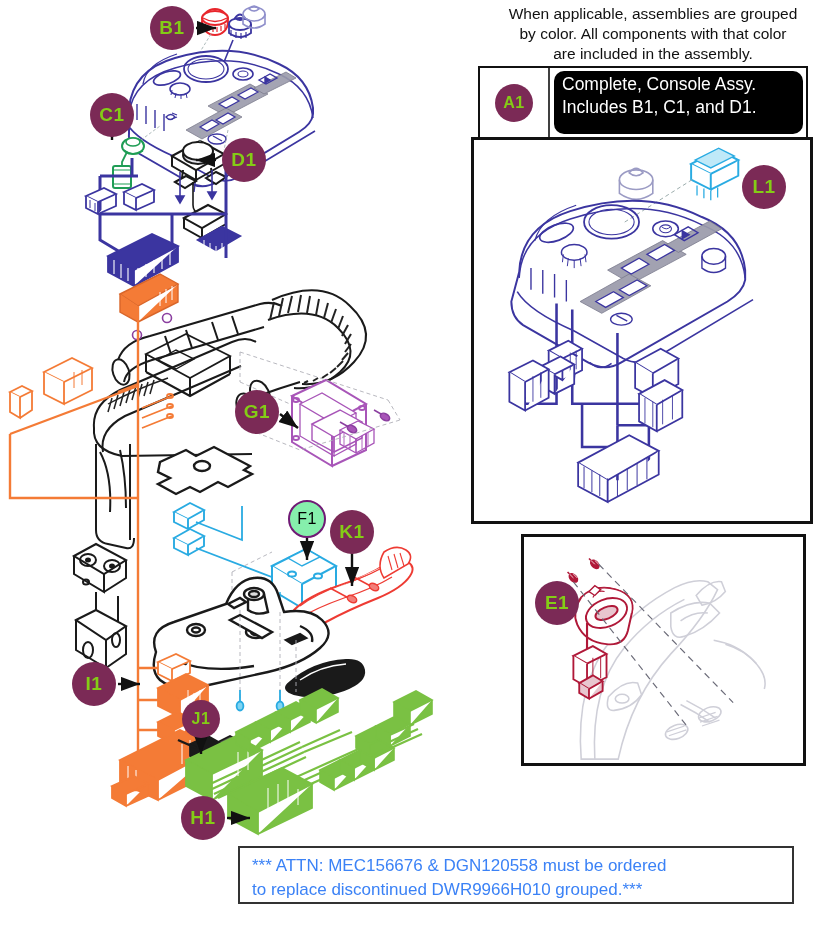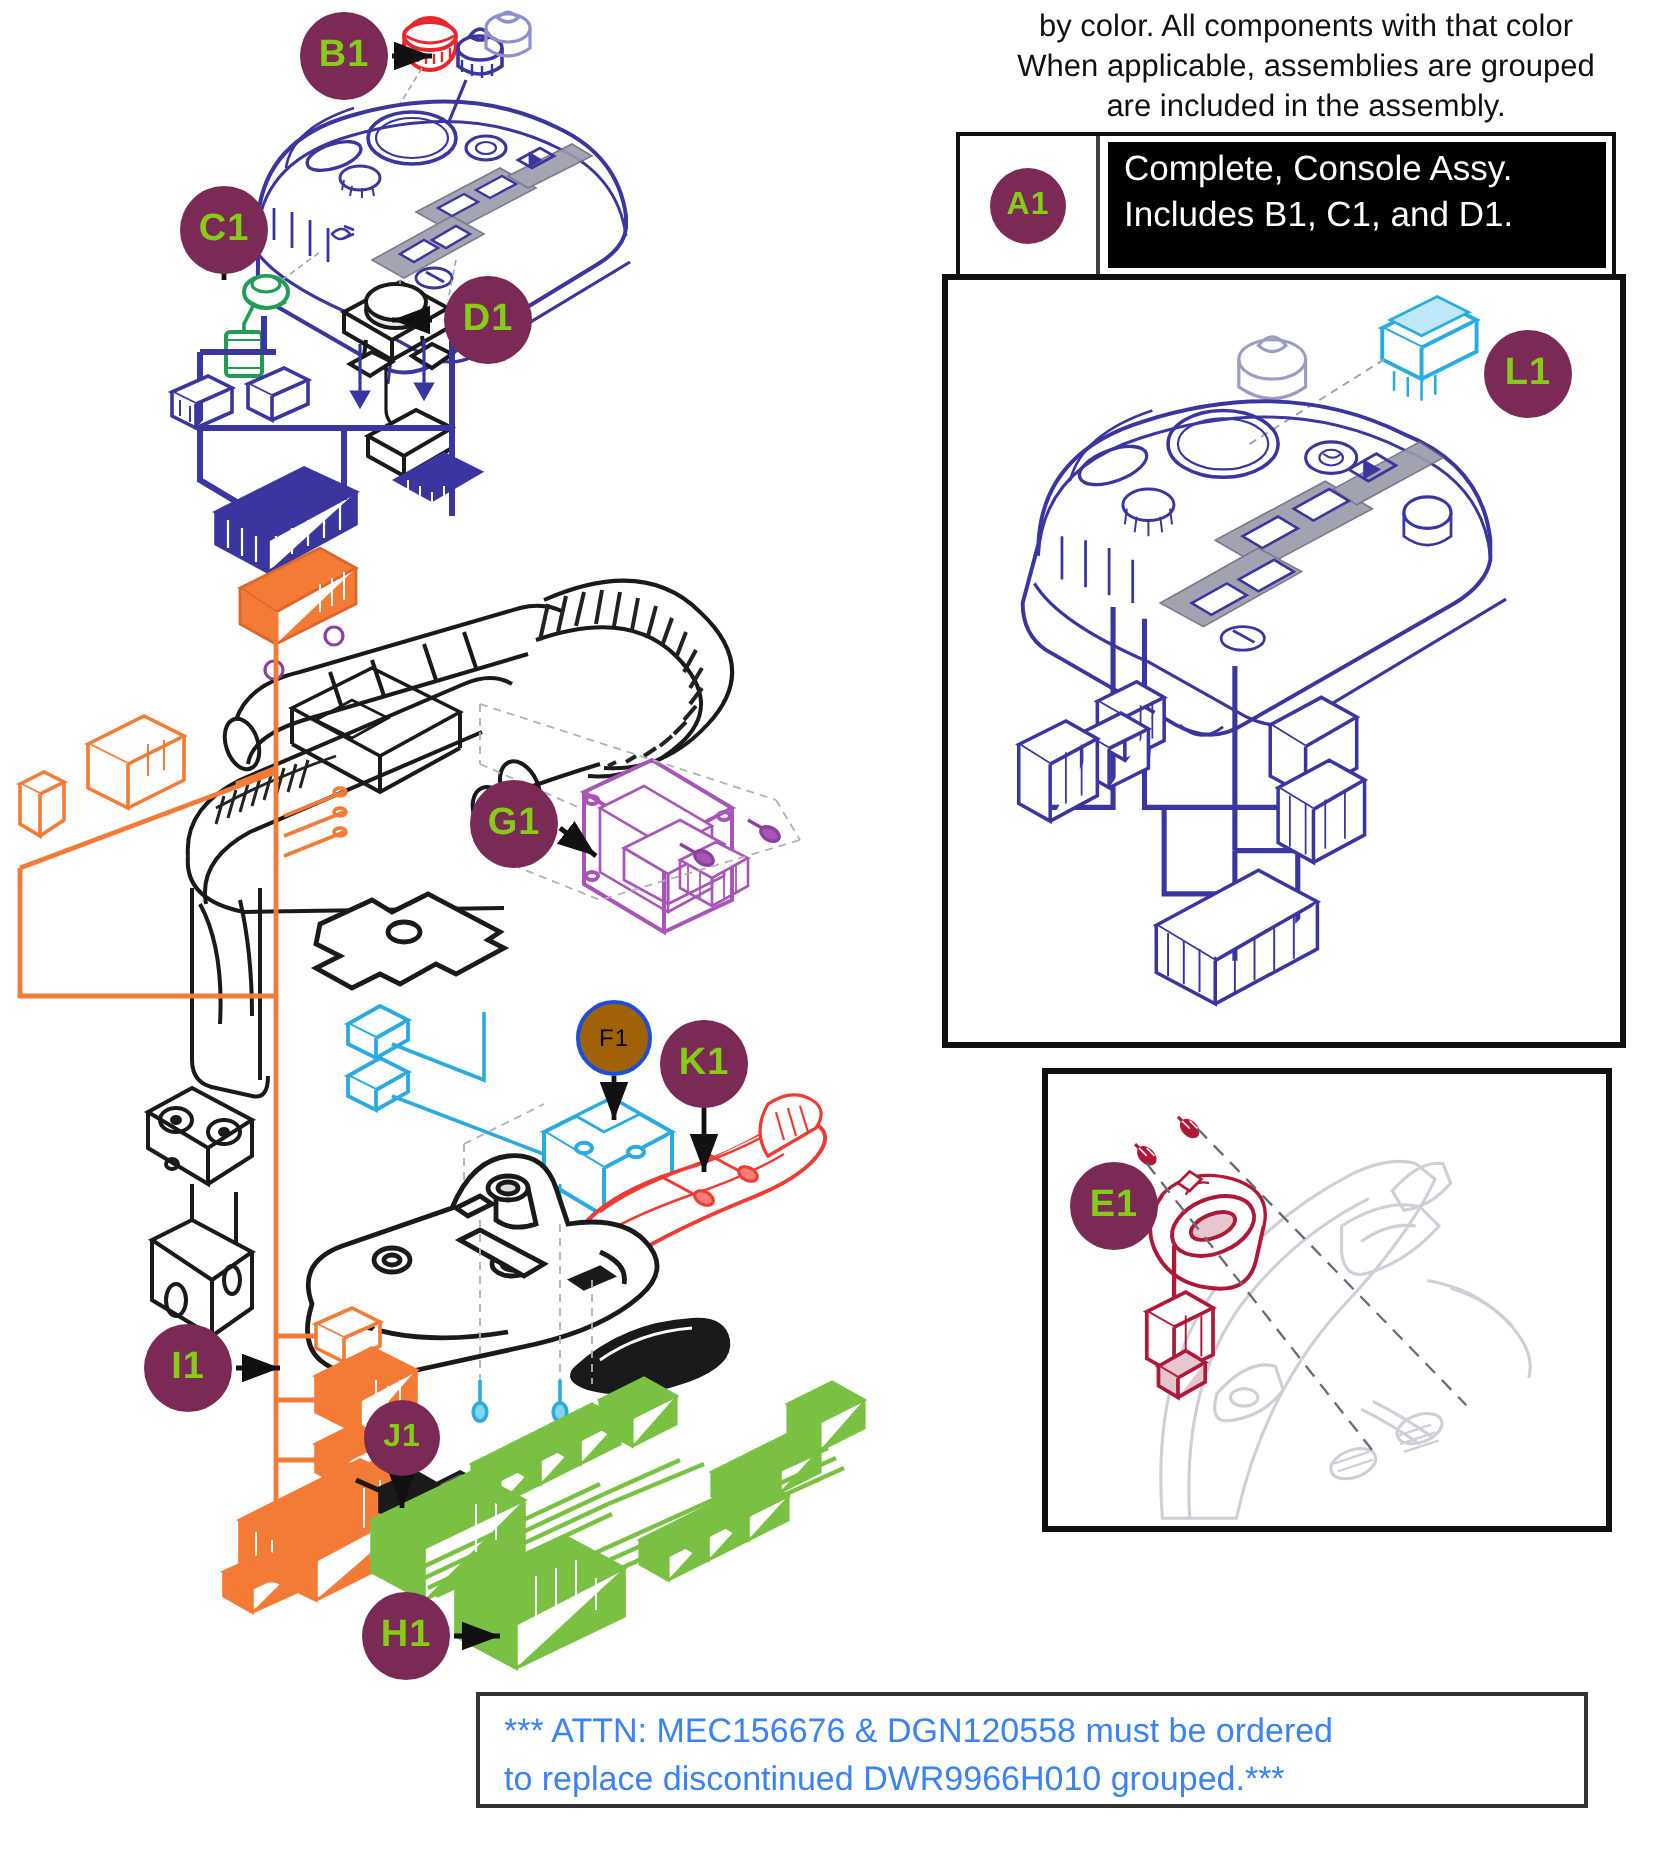--- a/index.html
+++ b/index.html
@@ -43,26 +43,26 @@
     text-align: center;
     letter-spacing: 0.5px;
     font-family: "Liberation Sans", sans-serif;
     box-sizing: border-box;
     user-select: none;
   }
   .callout.small {
     width: 38px; height: 38px; line-height: 38px; font-size: 16px;
   }
   .callout.hollow {
-    background: #a16207;
+    background: #86efac;
     color: #000000;
-    border: 2px solid #1d4ed8;
+    border: 2px solid #701a75;
     font-weight: normal;
     line-height: 34px;
-    width: 38px; height: 38px; font-size: 12px;
+    width: 38px; height: 38px; font-size: 16px;
   }
 
   
   .note-text {
     position: absolute;
     left: 472px;
     top: 4px;
     width: 362px;
     text-align: center;
     font-size: 15.5px;
@@ -97,20 +97,21 @@
   .a1-cell-text {
     flex: 1 1 auto;
     background: #000;
     color: #fff;
     padding: 2px 6px 2px 8px;
     font-size: 17.5px;
     line-height: 22.5px;
     box-sizing: border-box;
     margin: 3px 3px 3px 4px;
     white-space: nowrap;
+    border-radius: 10px;
   }
 
   
   .panel {
     position: absolute;
     border: 3px solid #111;
     background: #fff;
     box-sizing: border-box;
   }
   #panel-a1-view { left: 471px; top: 137px; width: 342px; height: 387px; }
@@ -647,22 +648,22 @@
   <div class="callout lbl" style="left:90px; top:93px;">C1</div>
   <div class="callout lbl" style="left:222px; top:138px;">D1</div>
   <div class="callout lbl" style="left:235px; top:390px;">G1</div>
   <div class="callout hollow lbl" style="left:288px; top:500px;">F1</div>
   <div class="callout lbl" style="left:330px; top:510px;">K1</div>
   <div class="callout lbl" style="left:72px; top:662px;">I1</div>
   <div class="callout small lbl" style="left:182px; top:700px;">J1</div>
   <div class="callout lbl" style="left:181px; top:796px;">H1</div>
 
   <div class="note-text">
+    <div>When applicable, assemblies are grouped</div>
     <div>by color. All components with that color</div>
-    <div>When applicable, assemblies are grouped</div>
     <div>are included in the assembly.</div>
   </div>
 
   <div class="a1-box">
     <div class="a1-cell-badge">
       <div class="callout small">A1</div>
     </div>
     <div class="a1-cell-text">
       <div>Complete, Console Assy.</div>
       <div>Includes B1, C1, and D1.</div>

